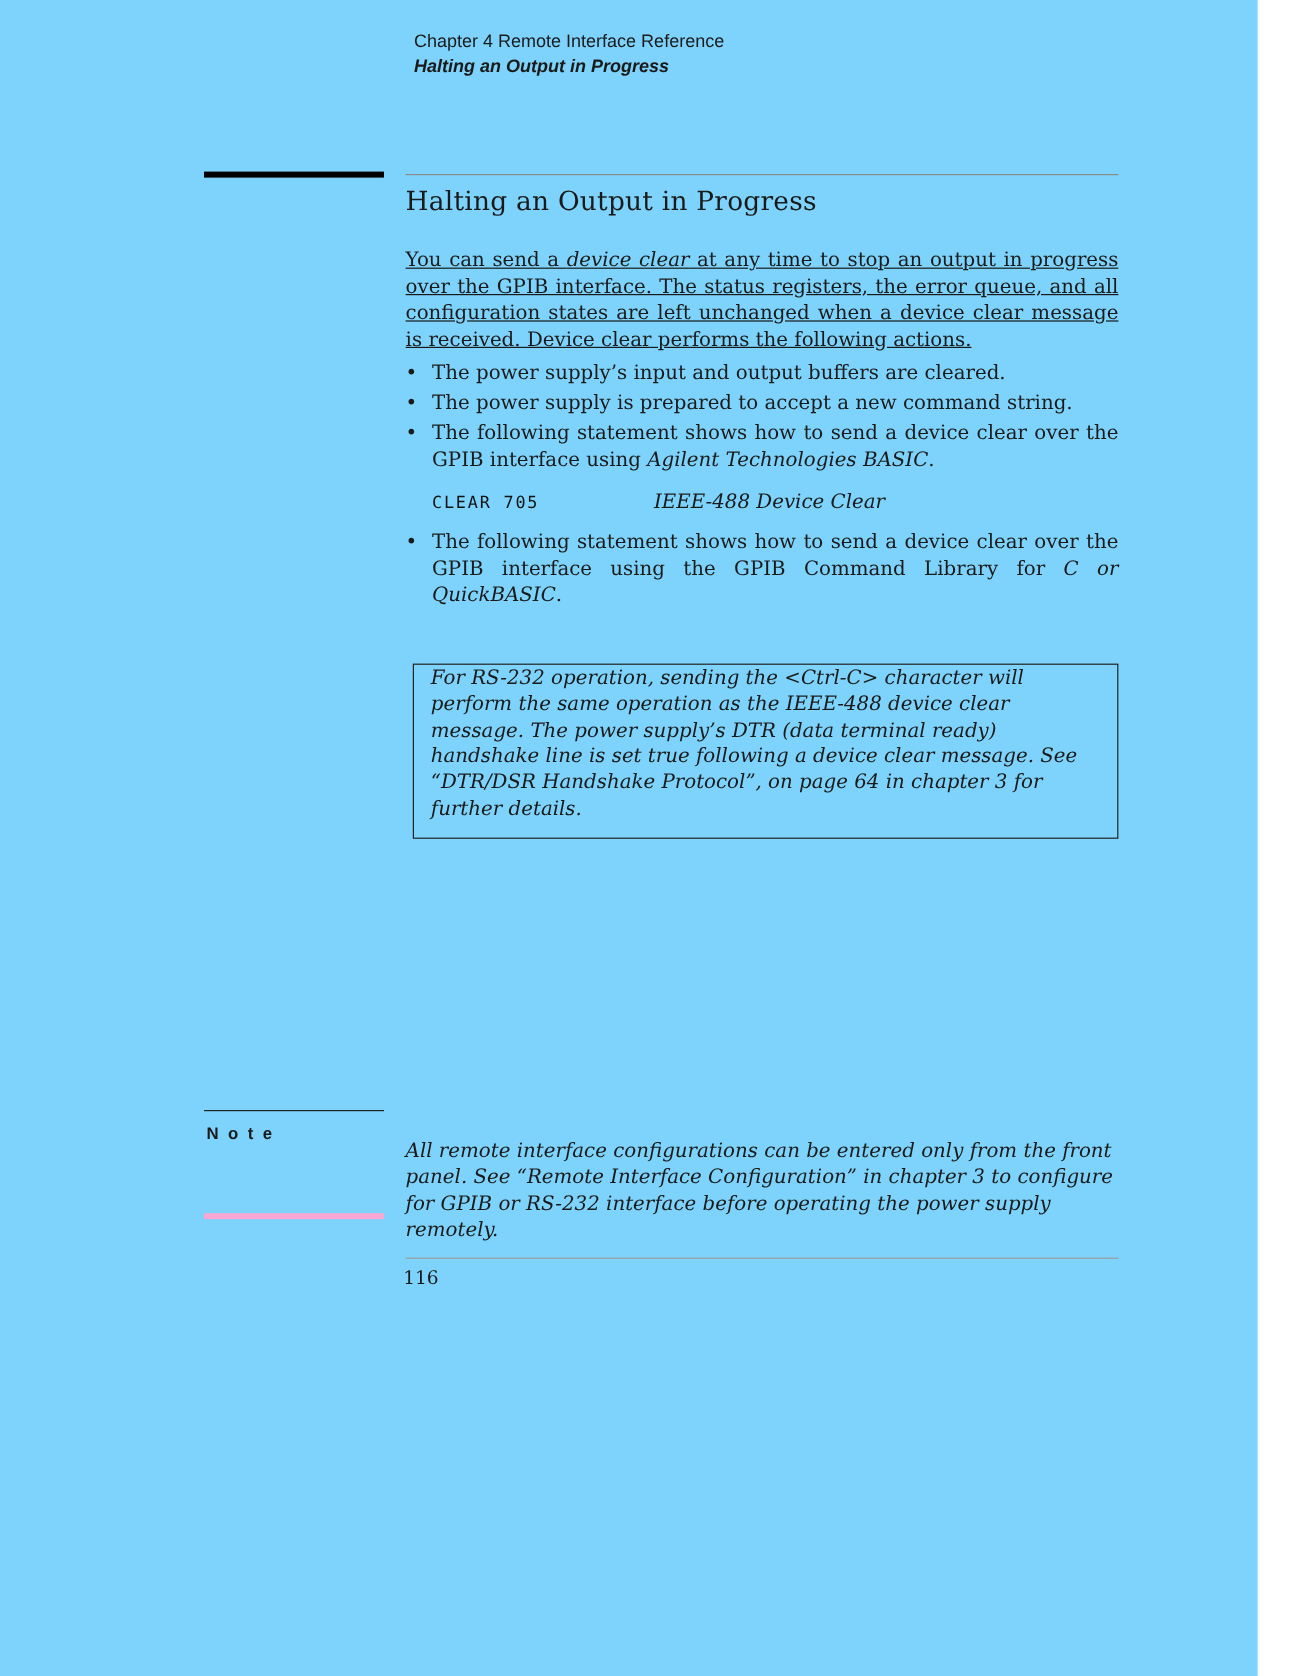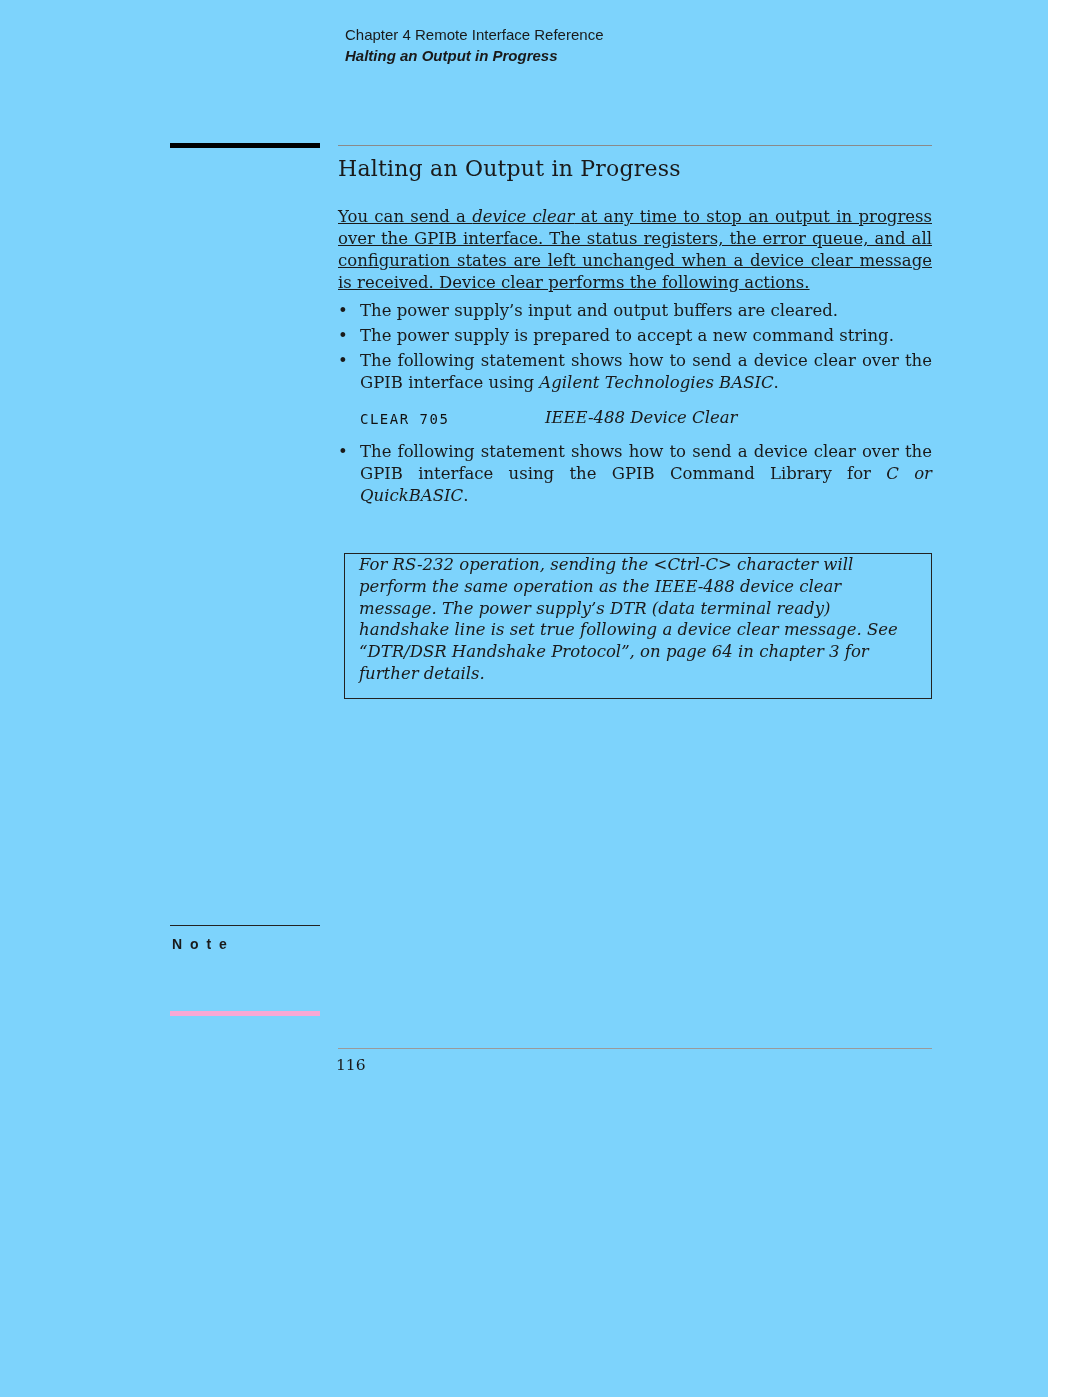--- a/index.html
+++ b/index.html
@@ -98,17 +98,18 @@
     <div class="callout">
       <p class="callout-text">For RS-232 operation, sending the &lt;Ctrl-C&gt; character  will perform the same operation as the IEEE-488 device clear message. The power supply’s DTR (data terminal ready) handshake line is set true following a device clear message. See “DTR/DSR Handshake Protocol”, on page 64 in chapter 3 for further details.</p>
     </div>
 
   </main>
 
   <div class="note-block">
     <div class="note-word">N o t e</div>
   </div>
 
+  <p class="note-para">All remote interface configurations can be entered only from the front panel. See “Remote Interface Configuration” in chapter 3 to configure for GPIB or RS-232 interface before operating the power supply remotely.</p>
 
   <div class="footer-rule"></div>
   <div class="page-num">116</div>
 
 </div>
 
 </body></html>

